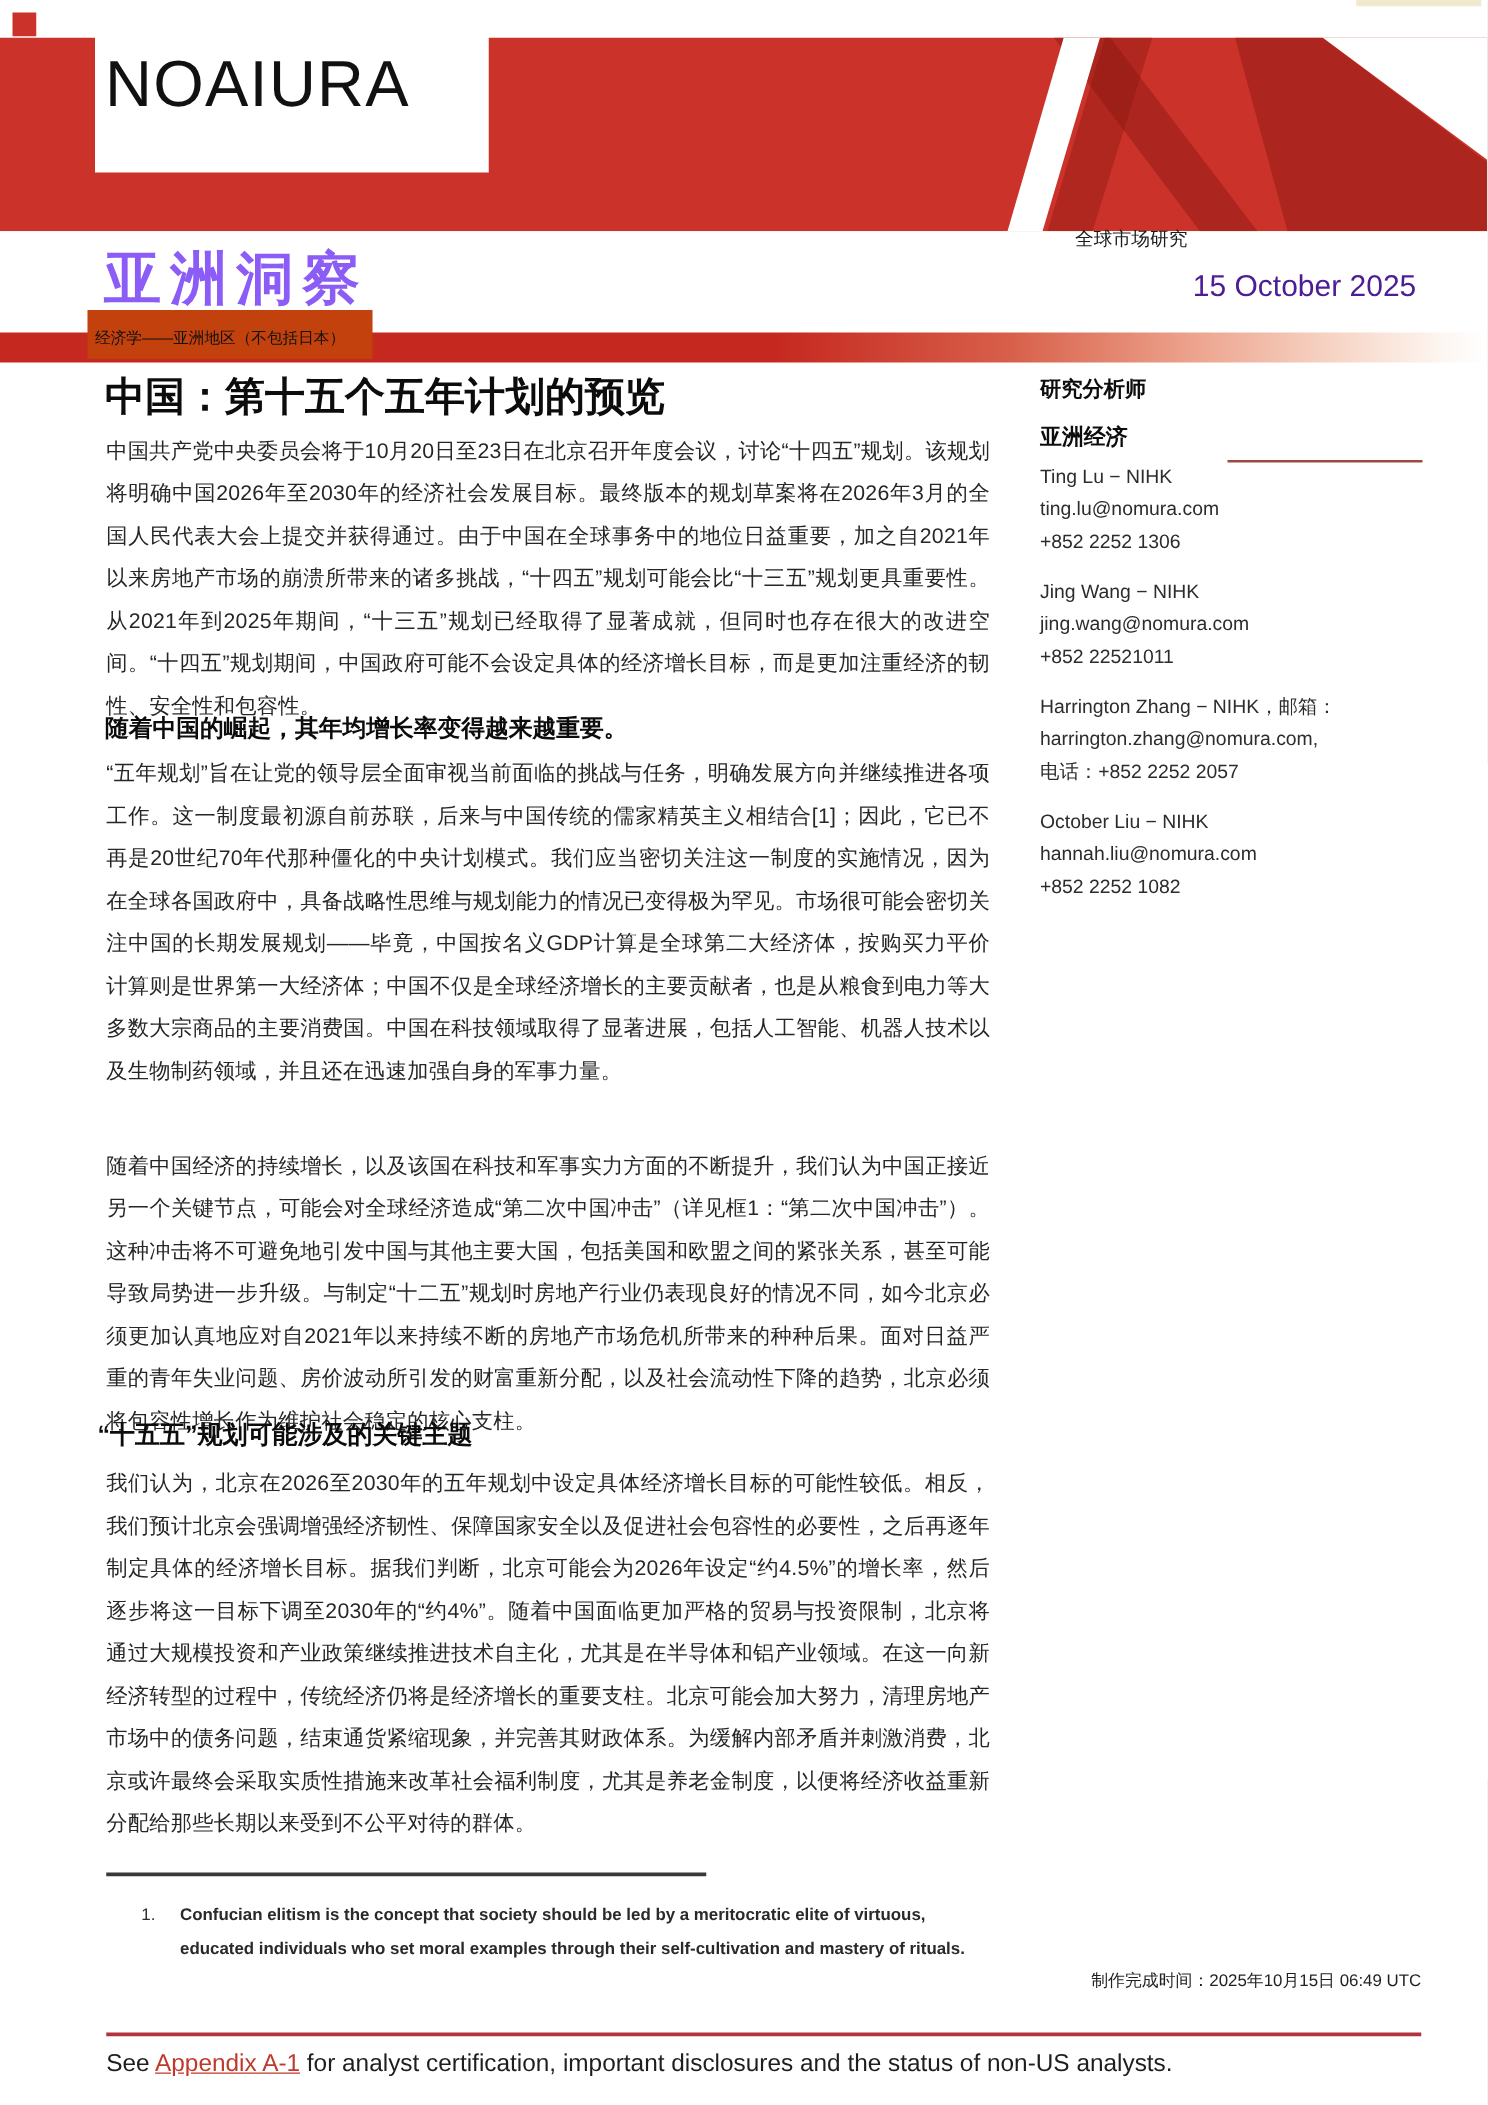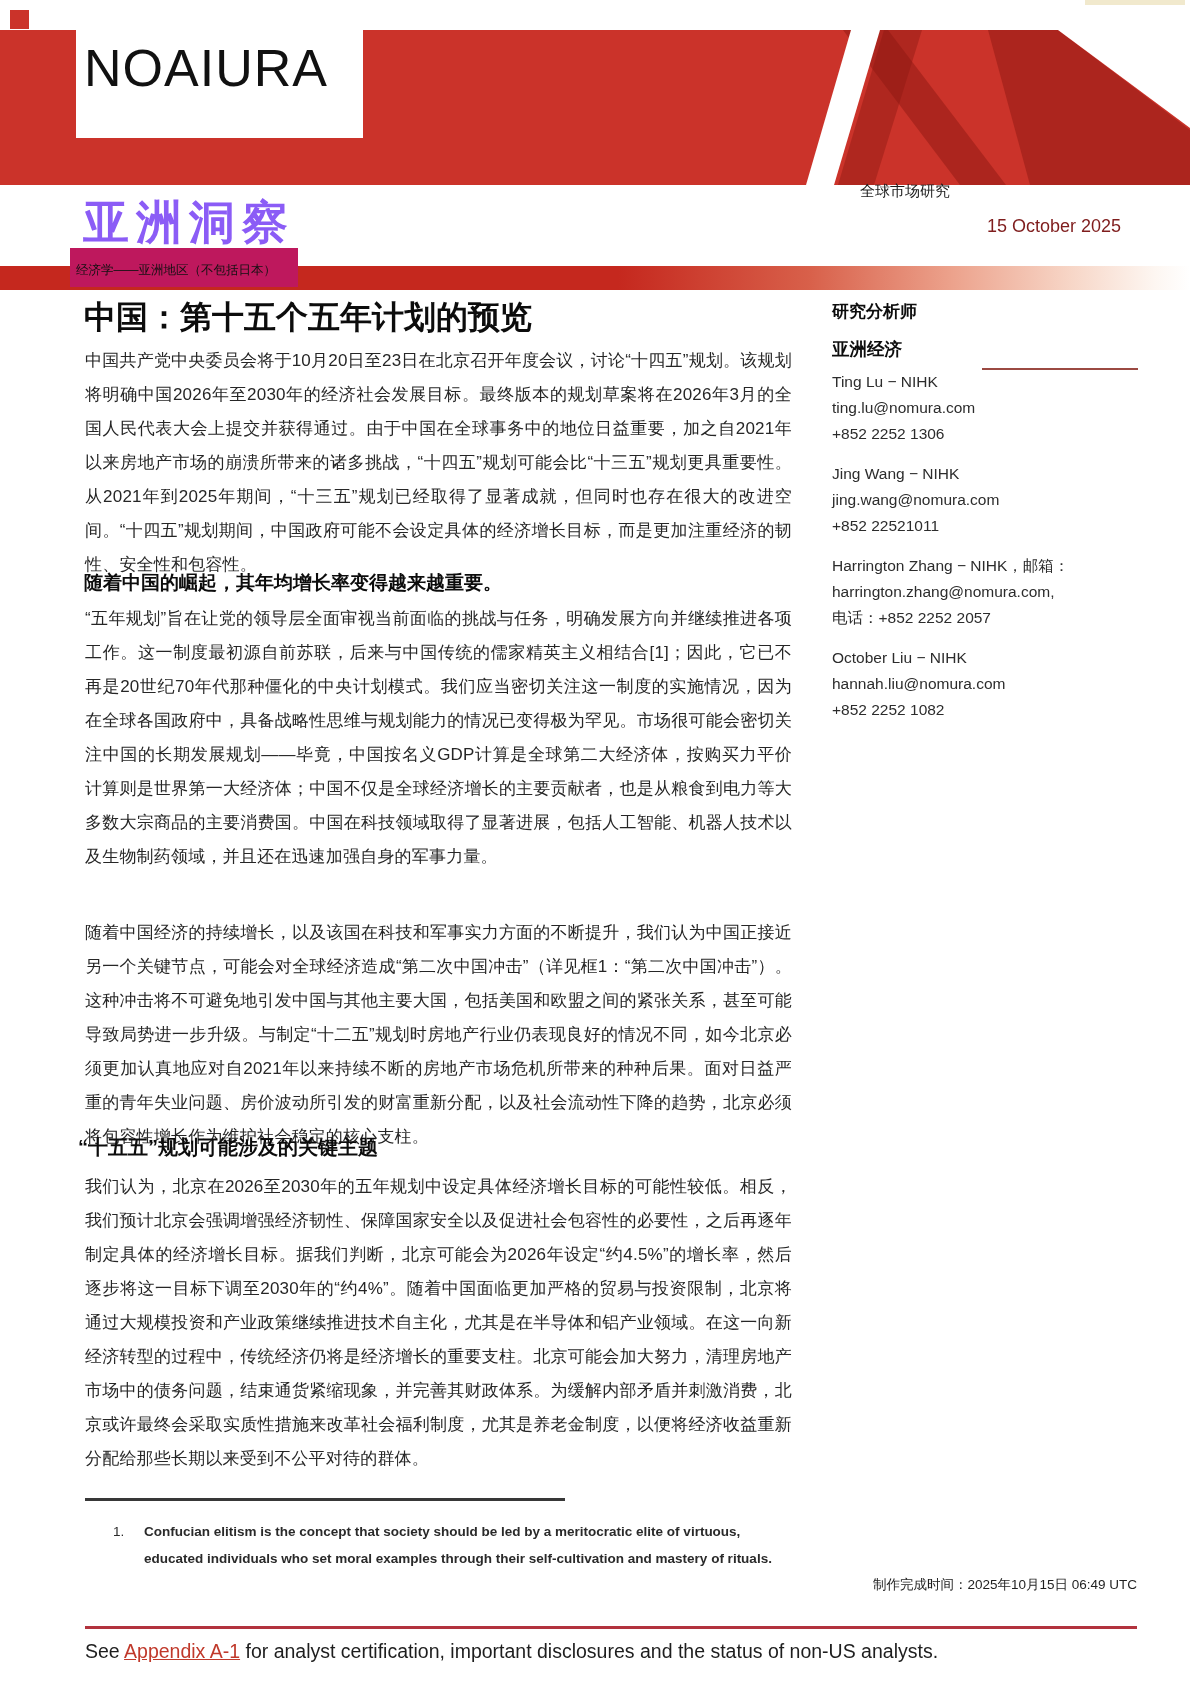--- a/index.html
+++ b/index.html
@@ -6,34 +6,34 @@
   .page{
     position:relative;width:1190px;height:1684px;background:#ffffff;
     font-family:"Liberation Sans","DejaVu Sans",sans-serif;color:#222;
     margin:0 auto;overflow:hidden;
   }
   
   .corner-chip{position:absolute;left:10px;top:10px;width:19px;height:19px;background:#cb332a;}
   .top-sliver{position:absolute;left:1085px;top:0;width:100px;height:5px;background:#efe5c4;opacity:.85;}
   .banner-svg{position:absolute;left:0;top:30px;width:1190px;height:155px;display:block;}
   .logo-box{
-    position:absolute;left:76px;top:27px;width:287px;height:111px;background:#ffffff;
+    position:absolute;left:76px;top:27px;width:315px;height:111px;background:#ffffff;
     box-sizing:border-box;padding:14px 0 0 8px;
   }
   .logo-text{font-size:52px;line-height:1.05;color:#111;letter-spacing:1px;font-weight:400;}
   .gm-research{position:absolute;left:860px;top:182px;font-size:15px;color:#1c1c1c;}
   .pub-title{position:absolute;left:83px;top:192px;font-size:46px;font-weight:bold;color:#8b5cf6;letter-spacing:7px;}
-  .date{position:absolute;right:69px;top:216px;font-size:18px;color:#7f1d1d;}
+  .date{position:absolute;right:57px;top:216px;font-size:24px;color:#4c1d95;}
   
   .grad-band{
     position:absolute;left:0;top:266px;width:1190px;height:24px;
     background:linear-gradient(to right,#c5281e 0%,#c5281e 52%,#d8604a 68%,#eca28c 80%,#f7d6c7 90%,#fdf6f1 97%,#ffffff 100%);
   }
   .tagline-box{
-    position:absolute;left:70px;top:248px;width:228px;height:39px;background:#be185d;
+    position:absolute;left:70px;top:248px;width:228px;height:39px;background:#c2410c;
     box-sizing:border-box;padding:14px 0 0 6px;
   }
   .tagline-text{font-size:12.5px;color:#111;white-space:nowrap;}
   
   .article-title{position:absolute;left:84px;top:296px;width:720px;font-size:32px;font-weight:bold;color:#0c0c0c;}
   .body-par{
     position:absolute;left:85px;width:707px;font-size:17px;line-height:34px;
     text-align:justify;color:#262626;letter-spacing:.2px;
   }
   .p1{top:344px;}

